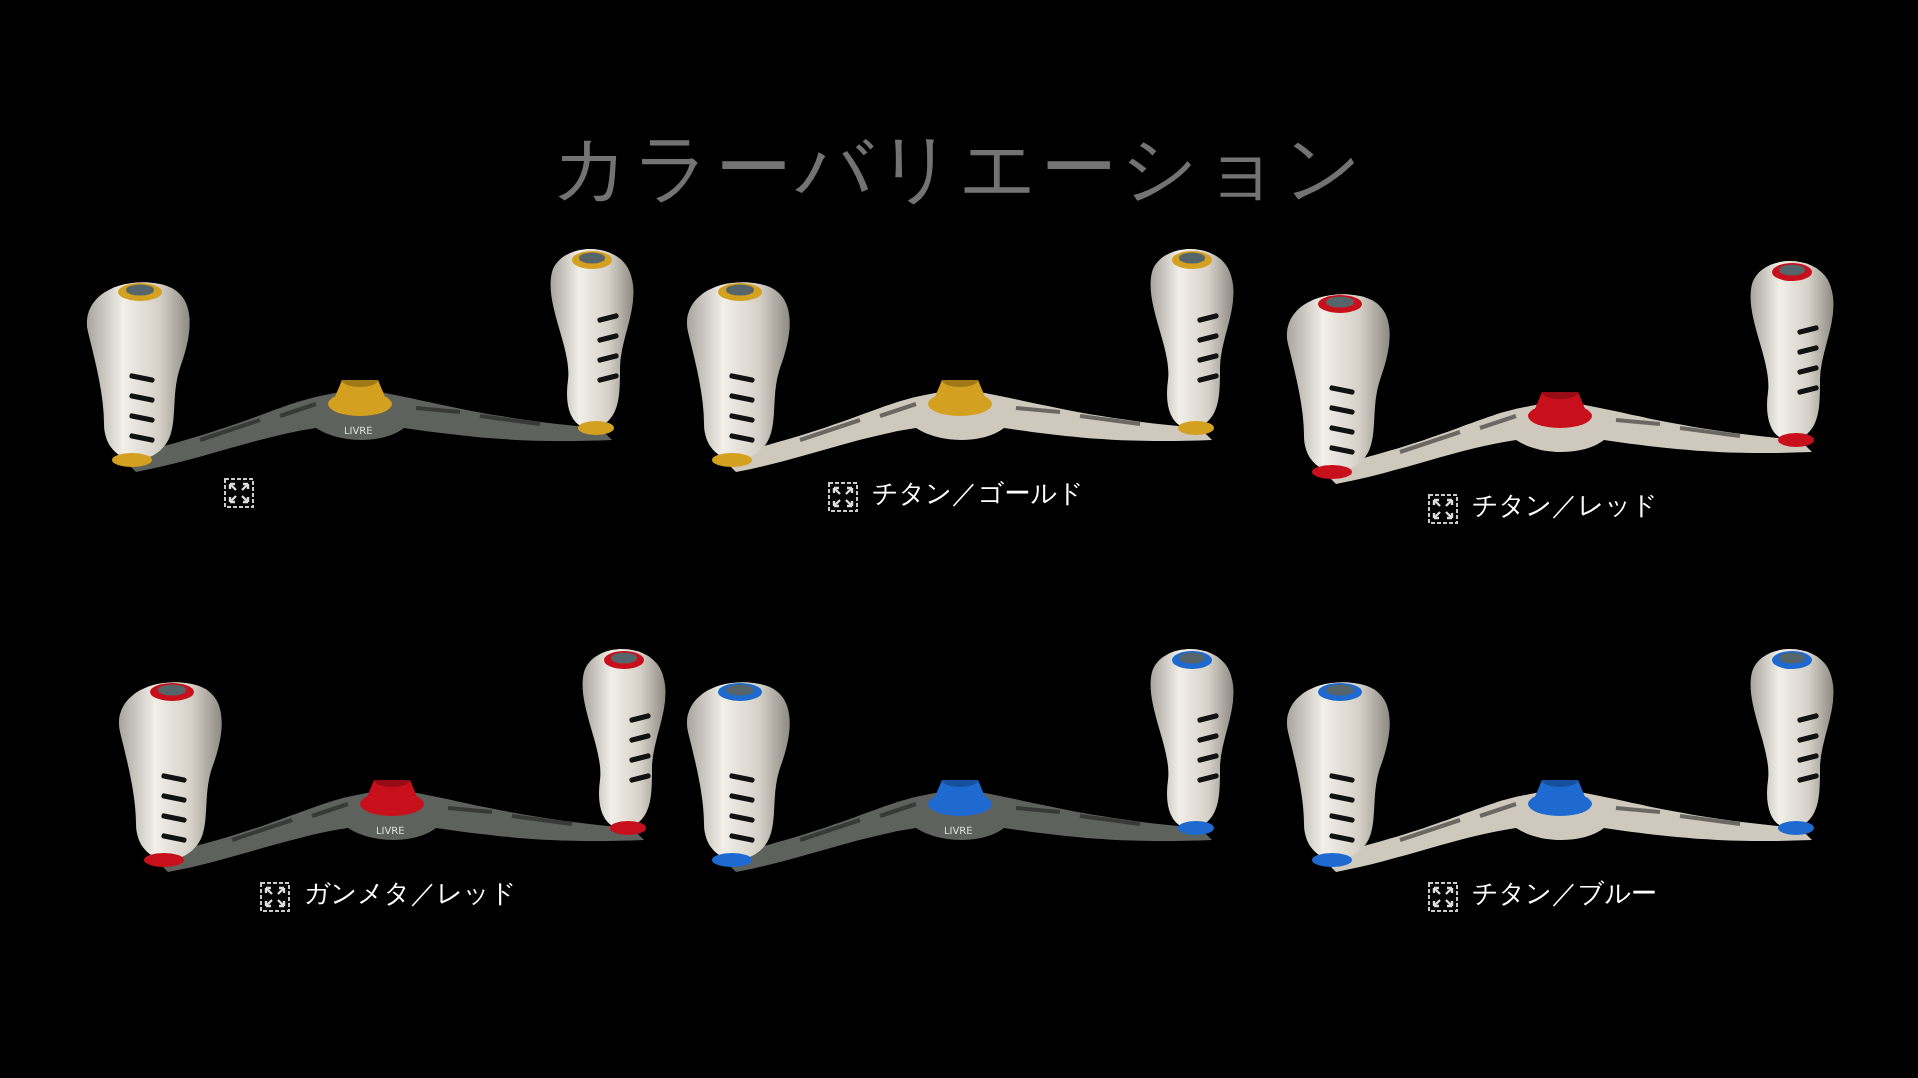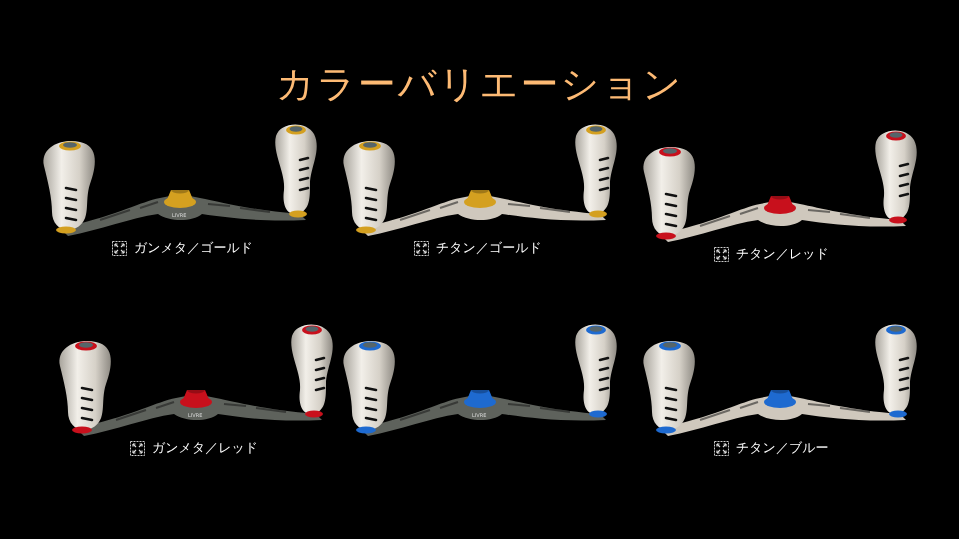--- a/index.html
+++ b/index.html
@@ -1,17 +1,17 @@
 <!DOCTYPE html>
 <html><head>
 <meta charset="utf-8">
 <style>
   html,body{margin:0;padding:0;background:#000;}
   body{width:959px;height:539px;position:relative;overflow:hidden;font-family:"DejaVu Sans",sans-serif;}
-  .title{position:absolute;left:0;top:58px;width:959px;text-align:center;color:#fdba74;
+  .title{position:absolute;left:0;top:58px;width:959px;text-align:center;color:#737373;
     font-family:"DejaVu Serif",serif;font-size:38px;letter-spacing:2px;line-height:52px;}
   .cell{position:absolute;width:300px;height:150px;}
   .cell svg.product{position:absolute;left:0;top:0;width:300px;height:125px;}
   .caption{position:absolute;top:121px;left:0;width:300px;display:flex;align-items:center;
     color:#fff;font-size:13px;line-height:18px;}
   .cap-icon{width:15px;height:15px;margin-right:7px;display:inline-block;}
 </style>
 </head>
 <body>
 
@@ -58,21 +58,20 @@
         <line x1="270" y1="62" x2="278" y2="60"></line>
           <line x1="270" y1="72" x2="278" y2="70"></line>
       </g>
     </svg>
     <div class="caption" style="padding-left: 82px;">
       <svg class="cap-icon" viewBox="0 0 15 15">
         <rect x="0.5" y="0.5" width="14" height="14" fill="none" stroke="#ccc" stroke-dasharray="2 1"></rect>
         <path d="M3,3 L6,6 M12,3 L9,6 M3,12 L6,9 M12,12 L9,9" stroke="#ddd" stroke-width="1.2"></path>
         <path d="M3,3 h2.5 M3,3 v2.5 M12,3 h-2.5 M12,3 v2.5 M3,12 h2.5 M3,12 v-2.5 M12,12 h-2.5 M12,12 v-2.5" stroke="#ddd" stroke-width="1.2"></path>
       </svg>
-      <span class="cap-label">ガンメタ／ゴールド</span>
     </div>
   </div>
     <div class="cell" style="left: 330px; top: 118px;">
     <svg class="product" viewBox="0 0 300 125">
       <defs>
         <linearGradient class="kg" x1="0" y1="0" x2="1" y2="0" id="kg1">
           <stop offset="0" stop-color="#a9a59d"></stop>
           <stop offset="0.35" stop-color="#f2efe9"></stop>
           <stop offset="0.7" stop-color="#d6d1c8"></stop>
           <stop offset="1" stop-color="#8e8a83"></stop>

